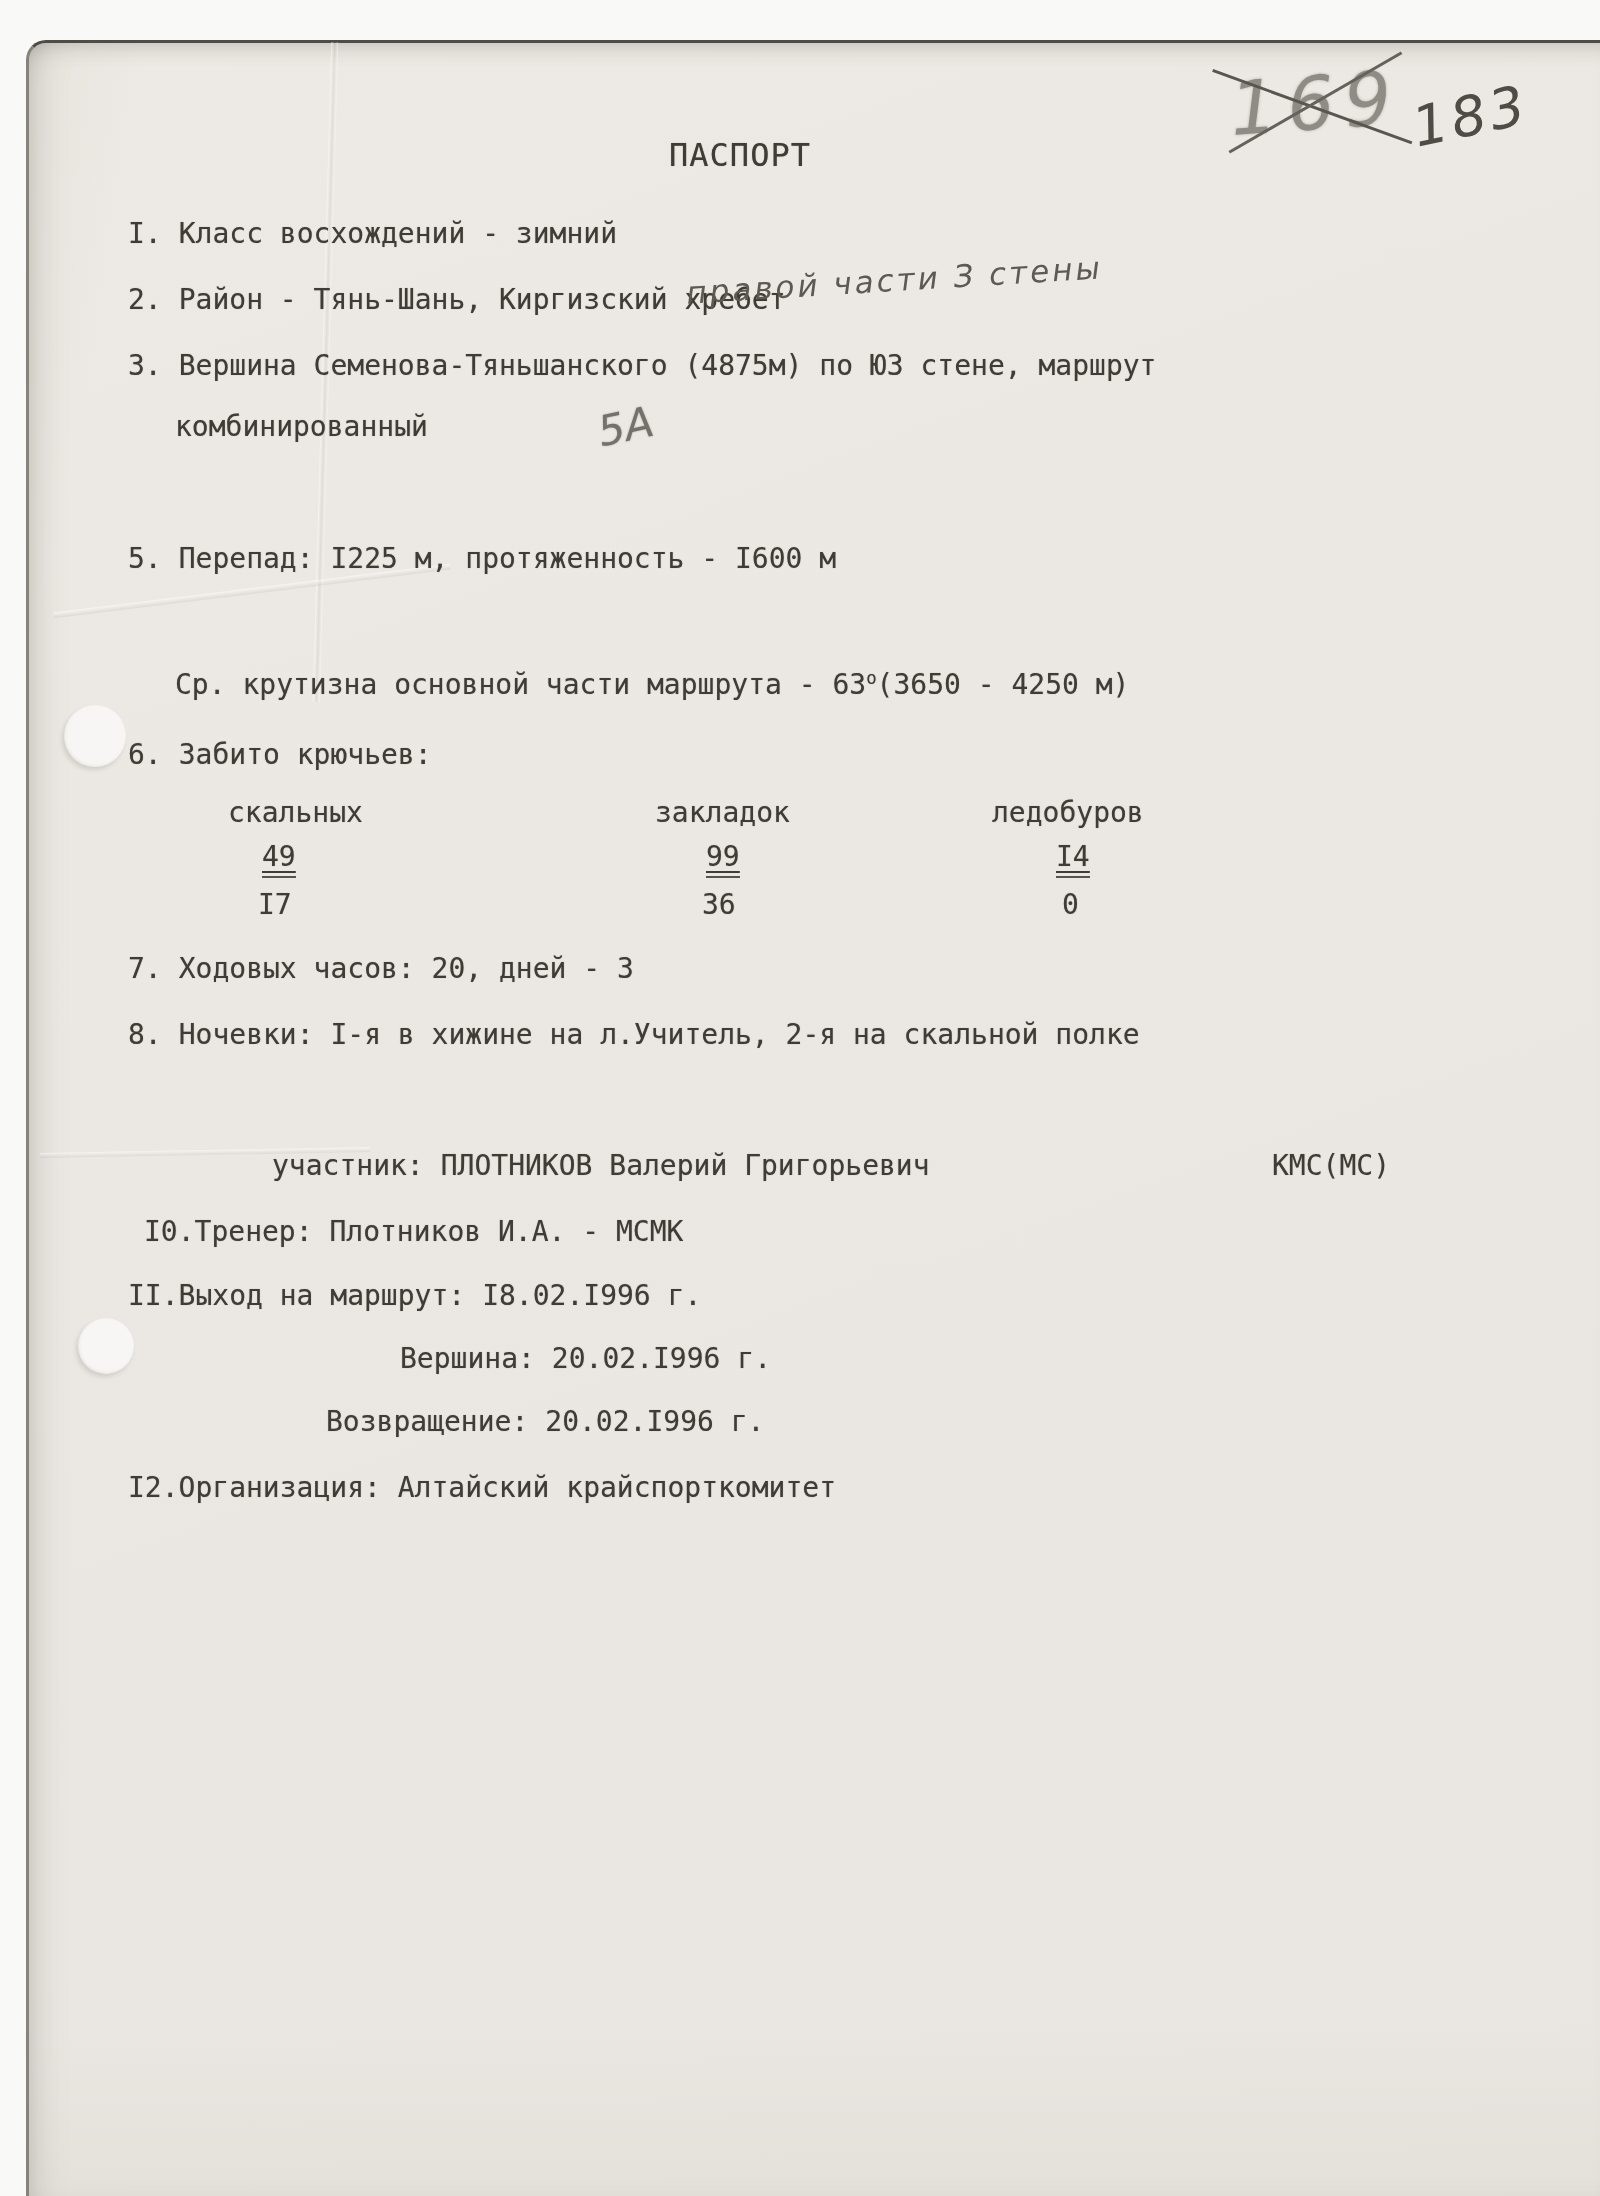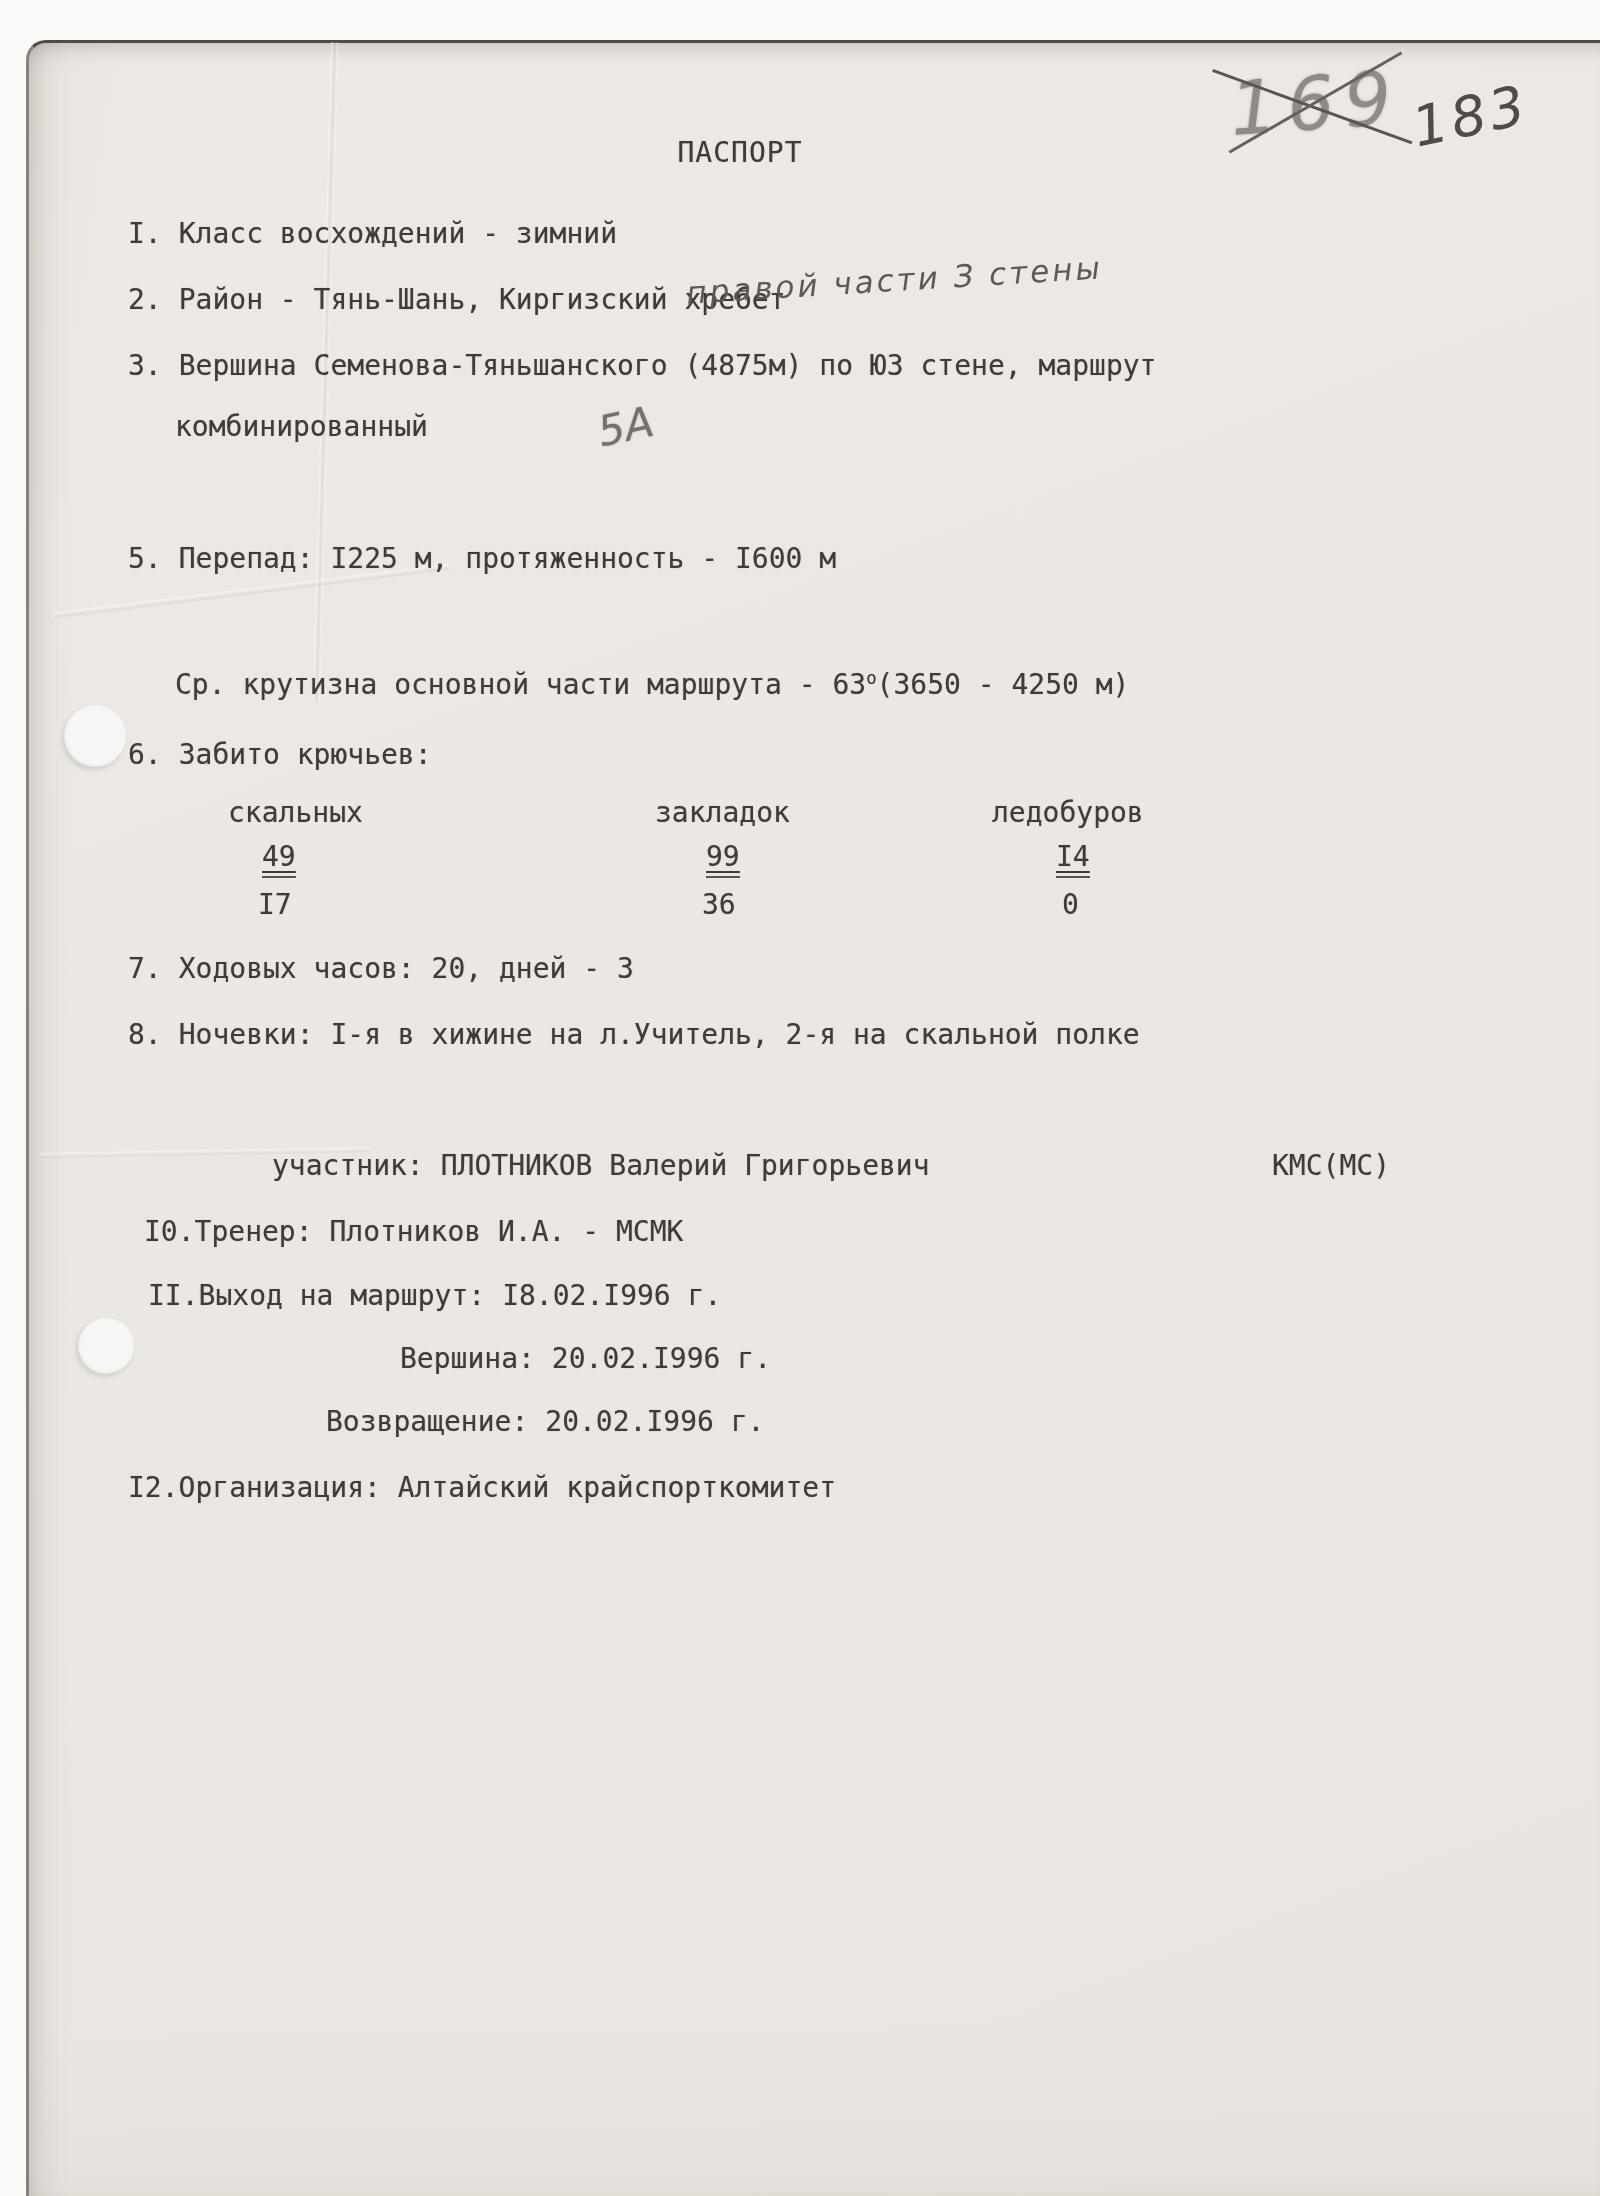--- a/index.html
+++ b/index.html
@@ -36,21 +36,21 @@
   .hole-1{left:64px;top:705px;width:62px;height:62px;}
   .hole-2{left:78px;top:1318px;width:56px;height:56px;}
 
   .line{position:absolute;font-size:28px;line-height:1.15;white-space:nowrap;
         text-shadow:0 0 1px rgba(63,59,53,0.45);}
   .num{margin-right:17px;}
   .num-tight{margin-right:0;}
   .gap{margin-right:17px;}
 
   .title{position:absolute;top:136px;left:0;width:1480px;text-align:center;
-         font-size:28px;letter-spacing:1px;text-shadow:0 0 1px rgba(63,59,53,0.45);}
+         font-size:32px;letter-spacing:1px;text-shadow:0 0 1px rgba(63,59,53,0.45);}
 
   .dbl{text-decoration:underline;text-underline-offset:5px;text-decoration-thickness:2px;
        border-bottom:2px solid #57534c;padding-bottom:3px;}
 
   .slashed{position:relative;display:inline-block;}
   .slashed::after{content:"";position:absolute;left:-14px;top:12px;width:78px;height:2px;
        background:rgba(125,120,112,0.75);transform:rotate(-47deg);}
 
   .hand{font-family:"DejaVu Sans", sans-serif;font-style:italic;position:absolute;white-space:nowrap;}
   .hand-wall{top:262px;left:686px;font-size:31px;color:#5d5953;letter-spacing:3px;transform:rotate(-3.5deg);}
@@ -134,21 +134,21 @@
 
   <div class="line" style="top:1150px;left:262px;width:1280px;margin-left:10px;">
     <span class="gap">участник:</span><span>ПЛОТНИКОВ Валерий Григорьевич</span>
     <span class="rank" style="left:1000px;text-align:center;">КМС(МС)</span>
   </div>
 
   <div class="line" style="top:1216px;left:144px;">
     <span class="num-tight">I0.</span><span>Тренер: Плотников И.А. - МСМК</span>
   </div>
 
-  <div class="line" style="top:1280px;left:128px;margin-left:20px;">
+  <div class="line" style="top:1280px;left:128px;">
     <span class="num-tight">II.</span><span class="gap">Выход на маршрут:</span><span>I8.02.I996 г.</span>
   </div>
   <div class="line" style="top:1343px;left:400px;">
     <span class="gap">Вершина:</span><span>20.02.I996 г.</span>
   </div>
   <div class="line" style="top:1406px;left:326px;">
     <span class="gap">Возвращение:</span><span>20.02.I996 г.</span>
   </div>
 
   <div class="line" style="top:1472px;left:128px;">

